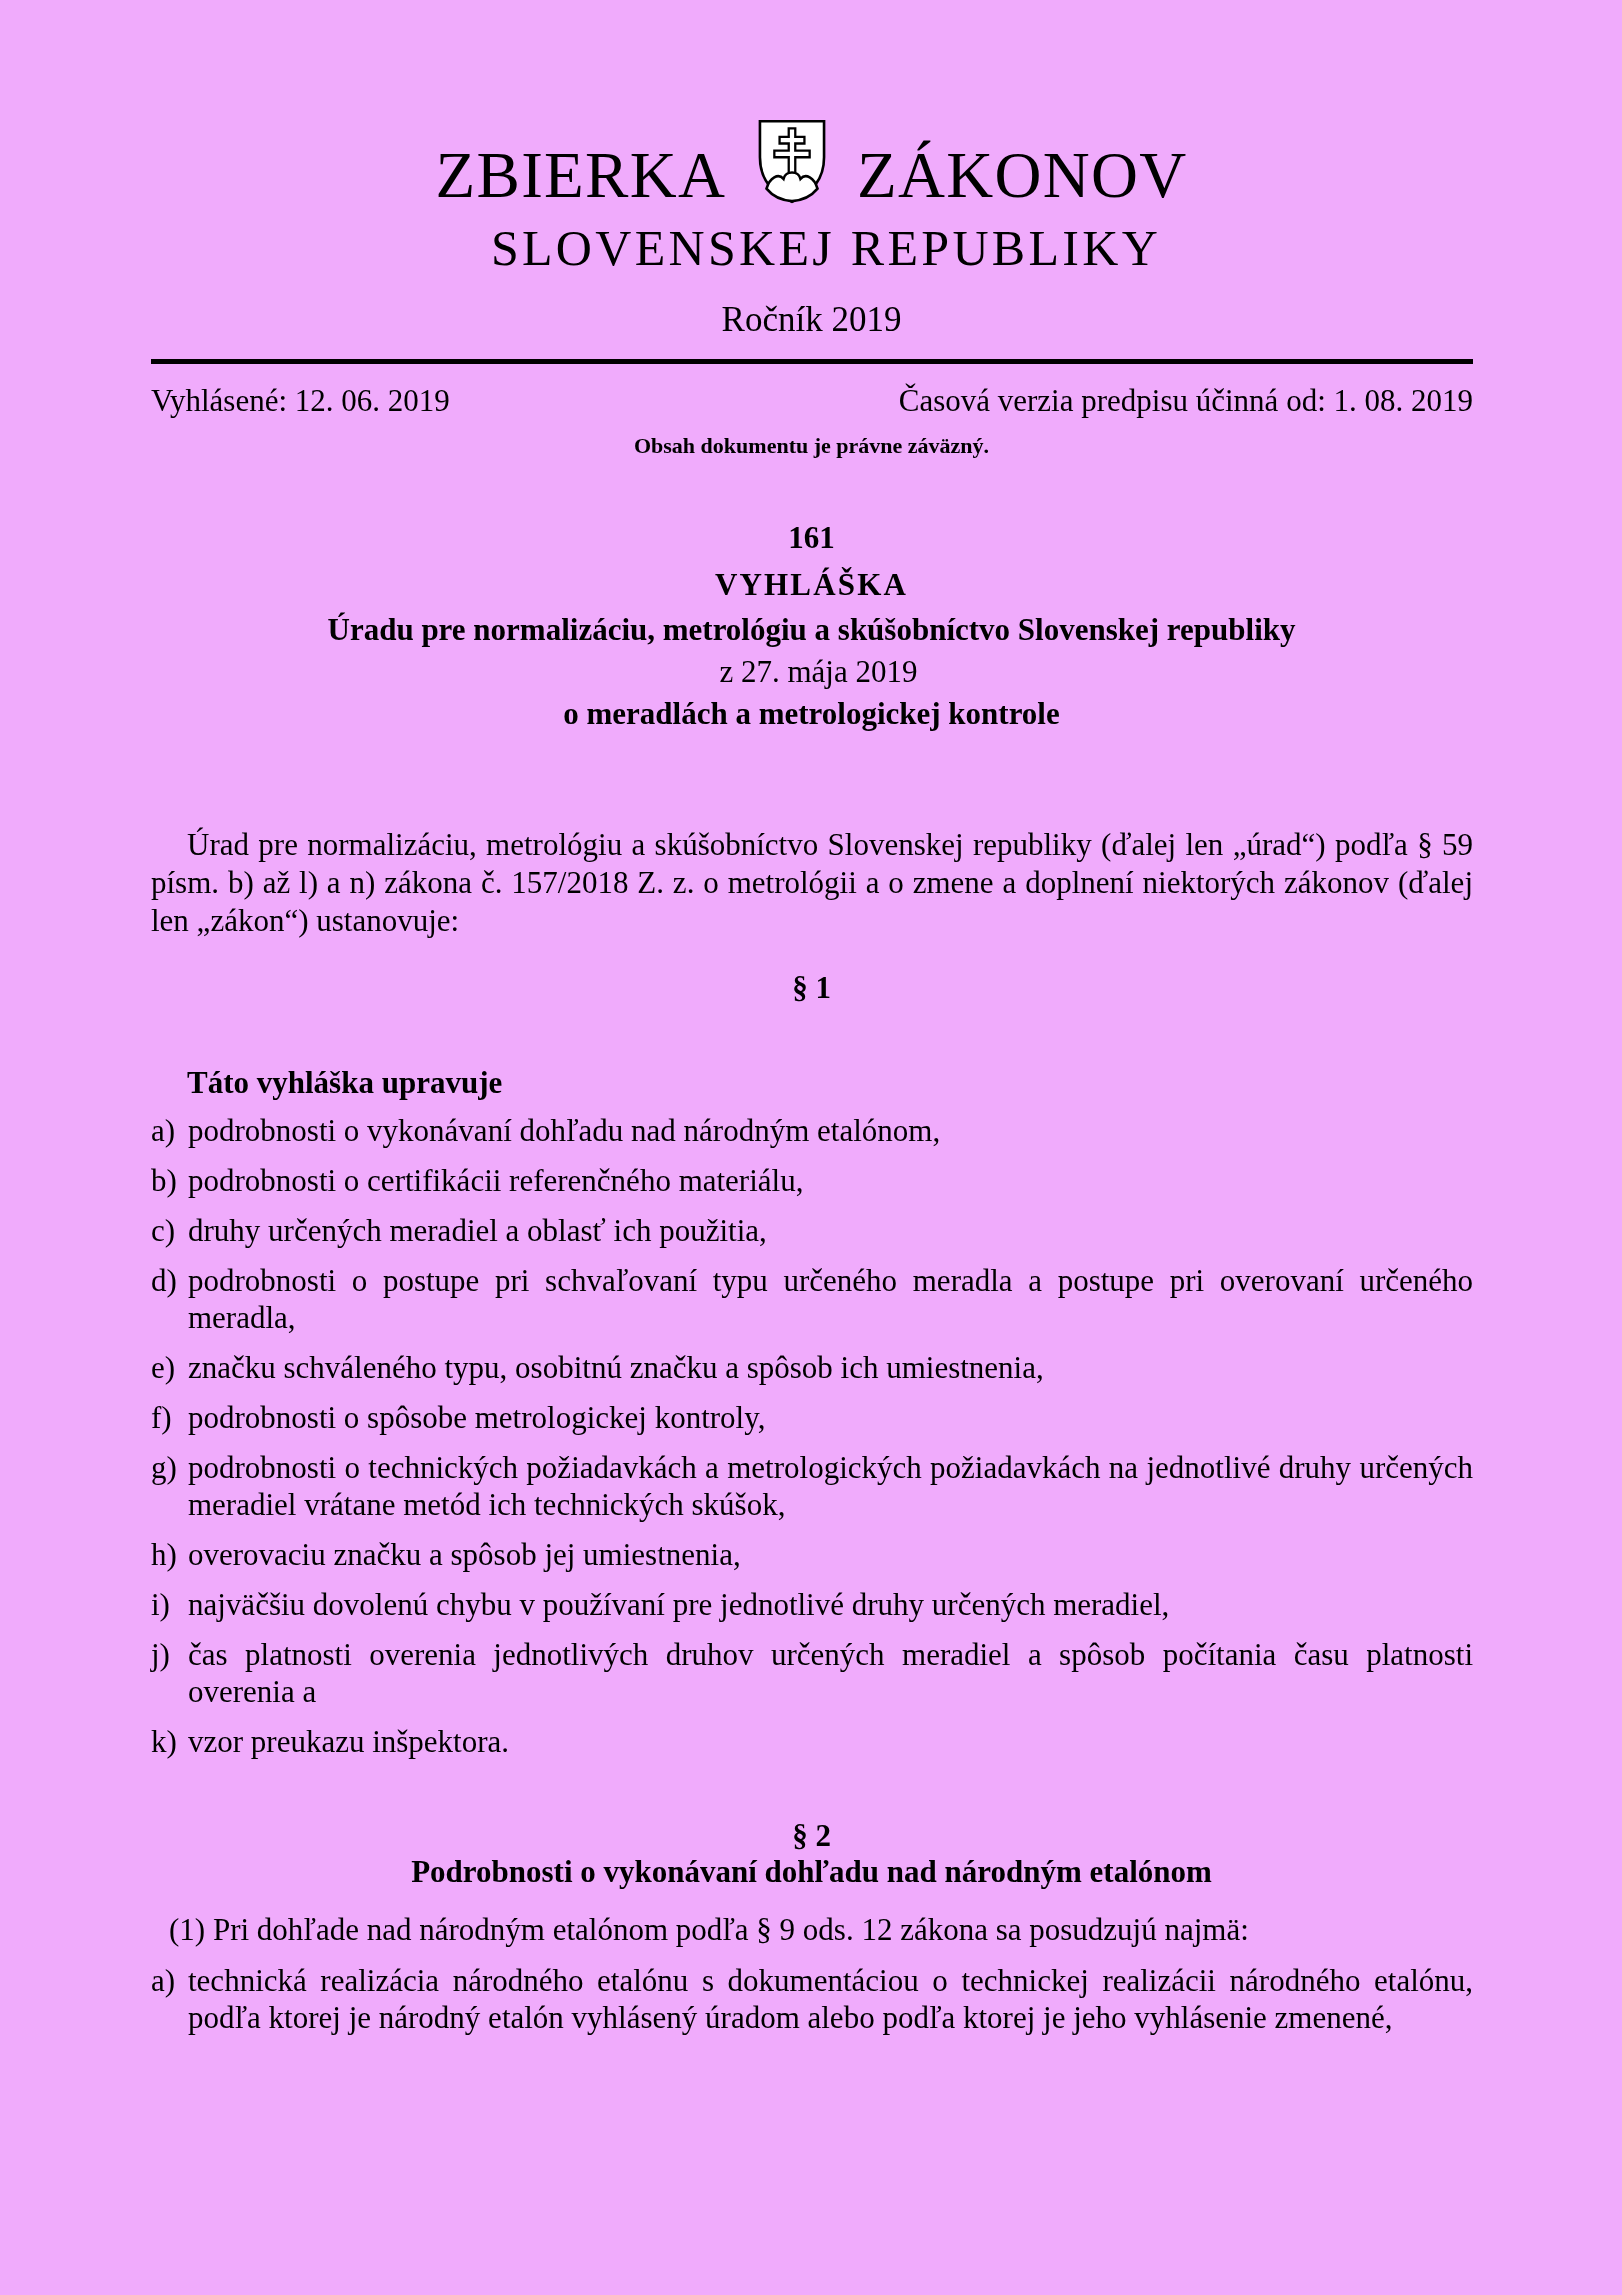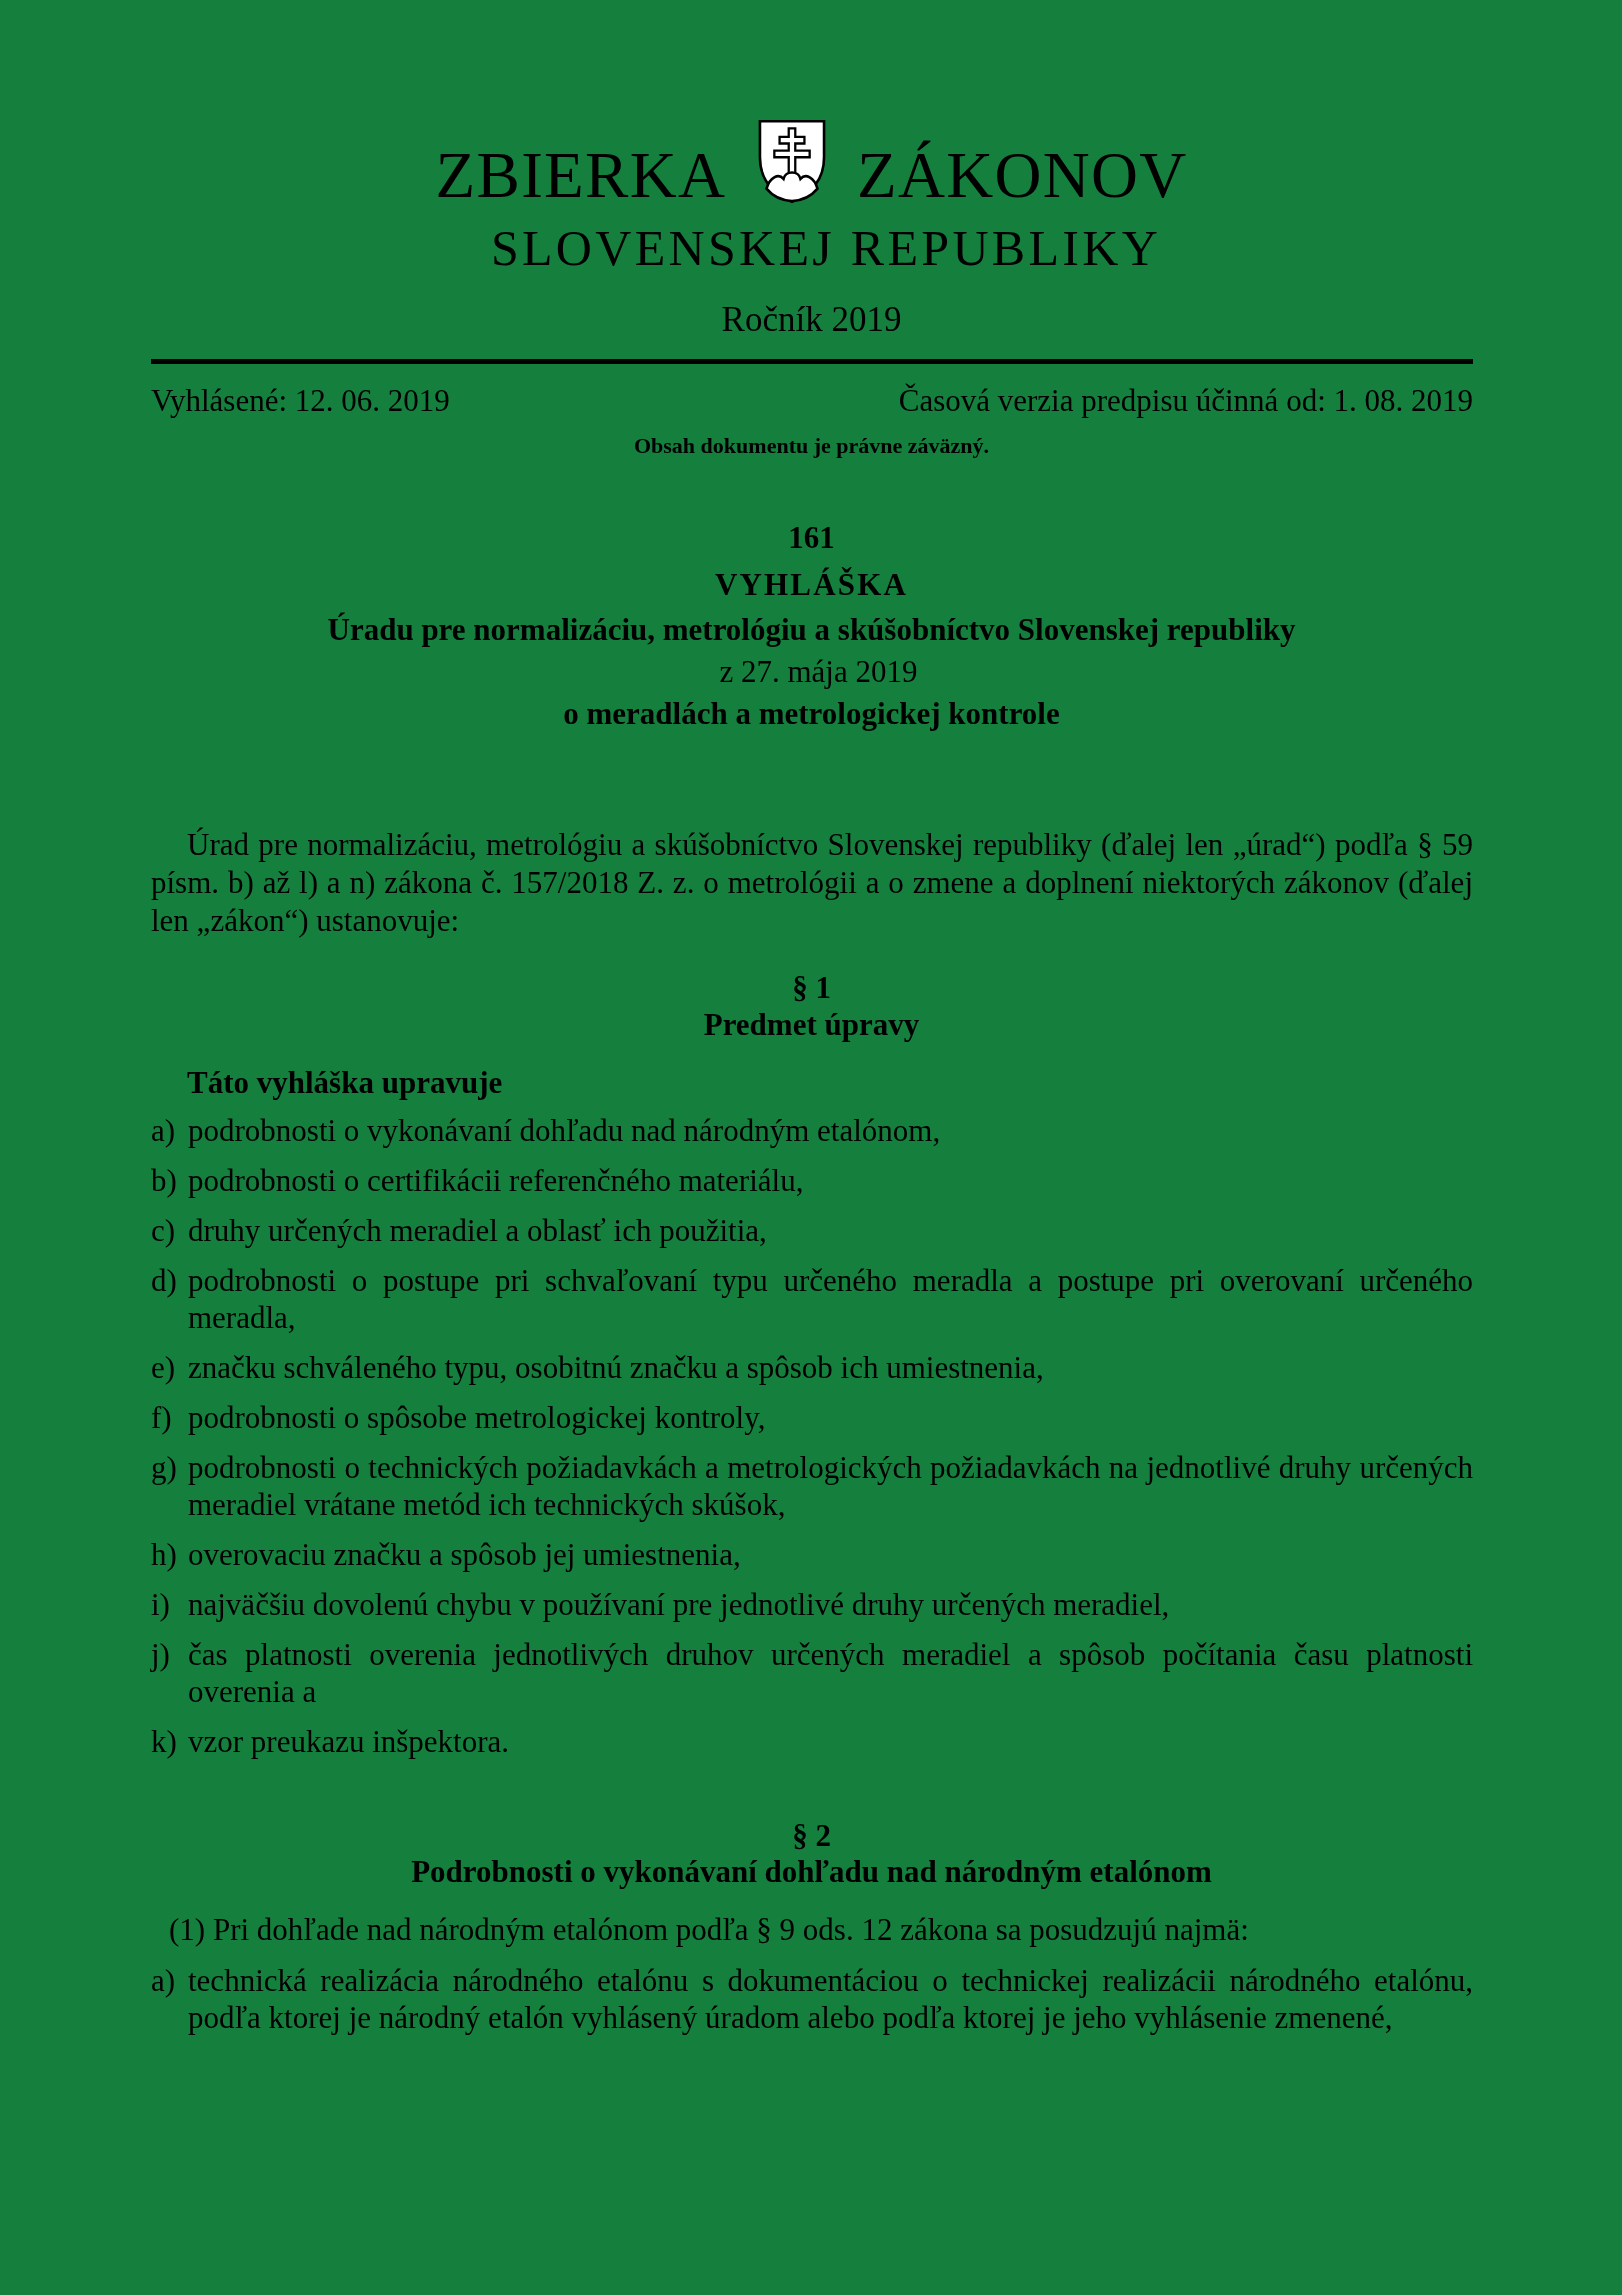--- a/index.html
+++ b/index.html
@@ -1,19 +1,19 @@
 <!DOCTYPE html>
 <html lang="sk" style="font-size:10.5px"><head>
 <meta charset="utf-8">
 <style>
   html,body{margin:0;padding:0;background:#888;}
   .page{
     position:relative;
     width:1623px;height:2295px;
-    background:#15803d;
+    background:#f0abfc;
     color:#000;
     font-family:"Liberation Serif","DejaVu Serif",serif;
     overflow:hidden;
     margin:0 auto;
   }
   .abs{position:absolute;}
   .ctr{left:0;right:0;text-align:center;}
   .masthead{
     top:118px;left:0;right:0;height:87px;
     display:flex;justify-content:center;align-items:center;gap:29.4px;
@@ -85,21 +85,20 @@
 
   <div class="abs ctr h-bold act-number">161</div>
   <div class="abs ctr h-bold act-type">VYHLÁŠKA</div>
   <div class="abs ctr h-bold act-authority">Úradu pre normalizáciu, metrológiu a skúšobníctvo Slovenskej republiky</div>
   <div class="abs ctr act-date">z 27. mája 2019</div>
   <div class="abs ctr h-bold act-subject">o meradlách a metrologickej kontrole</div>
 
   <div class="abs body-text preamble">Úrad pre normalizáciu, metrológiu a skúšobníctvo Slovenskej republiky (ďalej len „úrad“) podľa § 59 písm. b) až l) a n) zákona č. 157/2018 Z. z. o metrológii a o zmene a doplnení niektorých zákonov (ďalej len „zákon“) ustanovuje:</div>
 
   <div class="abs ctr h-bold s1-head">§ 1</div>
-  <div class="abs ctr h-bold s1-title">Predmet úpravy</div>
   <div class="abs body-text s1-intro">Táto vyhláška upravuje</div>
 
   <div class="abs items s1-items">
     <div class="item">
       <span class="item-label">a)</span>
       <span class="item-text">podrobnosti o vykonávaní dohľadu nad národným etalónom,</span>
     </div>
     <div class="item">
       <span class="item-label">b)</span>
       <span class="item-text">podrobnosti o certifikácii referenčného materiálu,</span>

